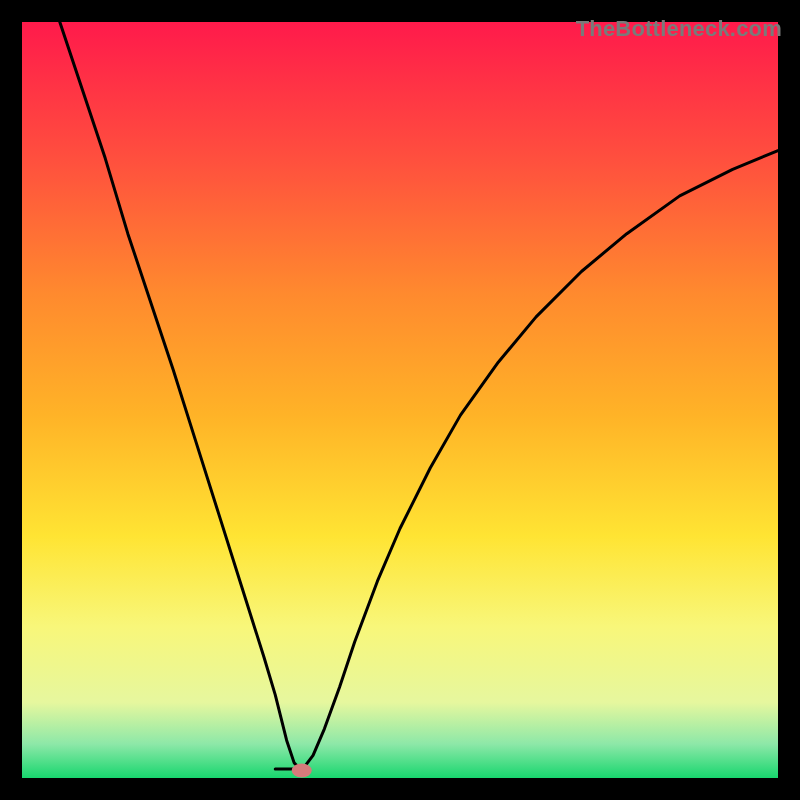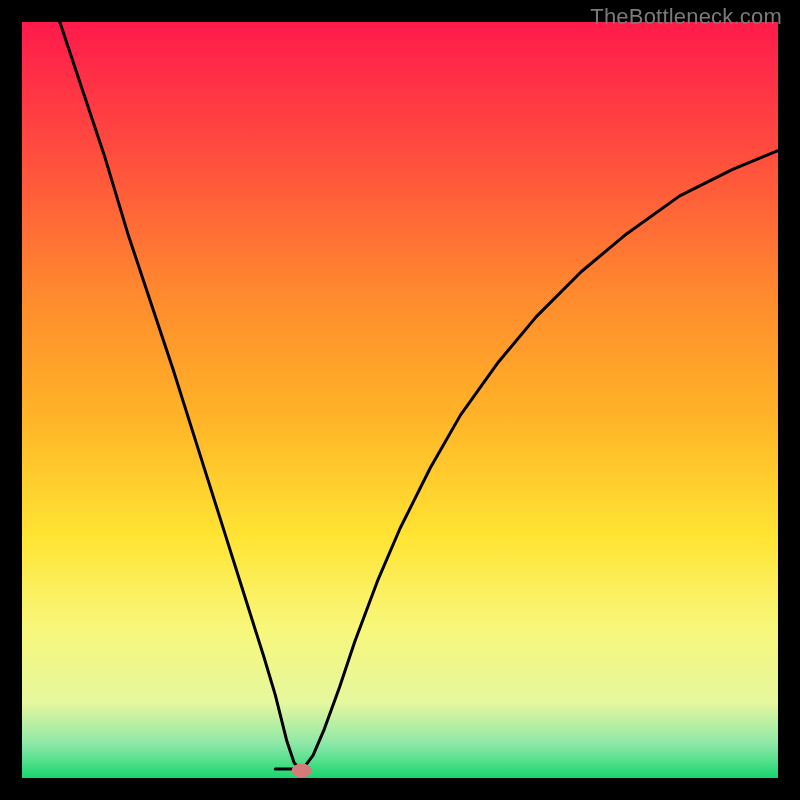--- a/index.html
+++ b/index.html
@@ -13,24 +13,24 @@
   .stage {
     width: 800px;
     height: 800px;
     position: relative;
   }
   svg {
     display: block;
   }
   .watermark {
     position: absolute;
-    top: 4px;
+    top: 16px;
     right: 18px;
     font-size: 22px;
-    font-weight: 400;
+    font-weight: 700;
     color: #7a7a7a;
     letter-spacing: 0.2px;
     user-select: none;
   }
 </style>
 </head>
 <body>
 
 <div class="stage">
   <svg id="chart-svg" width="800" height="800" viewBox="0 0 800 800">

